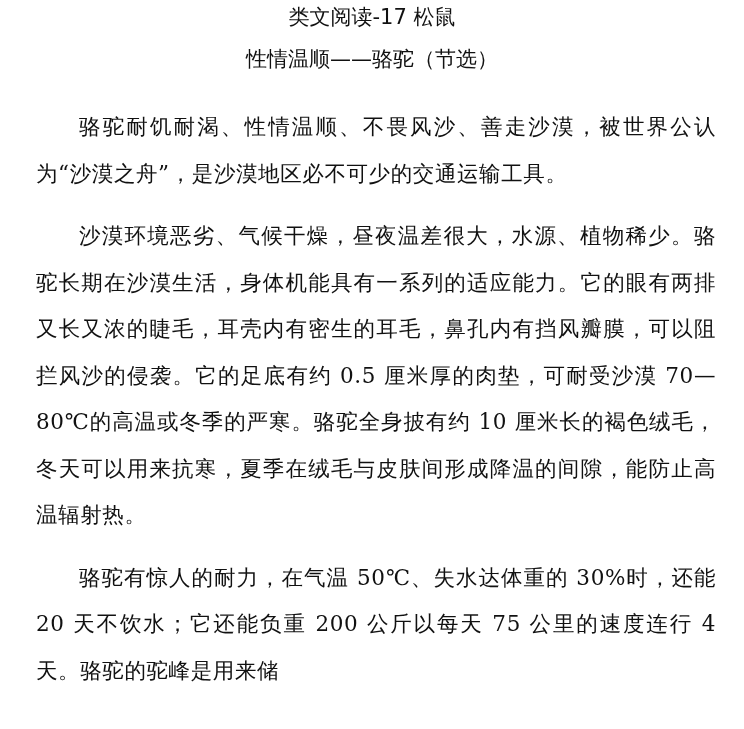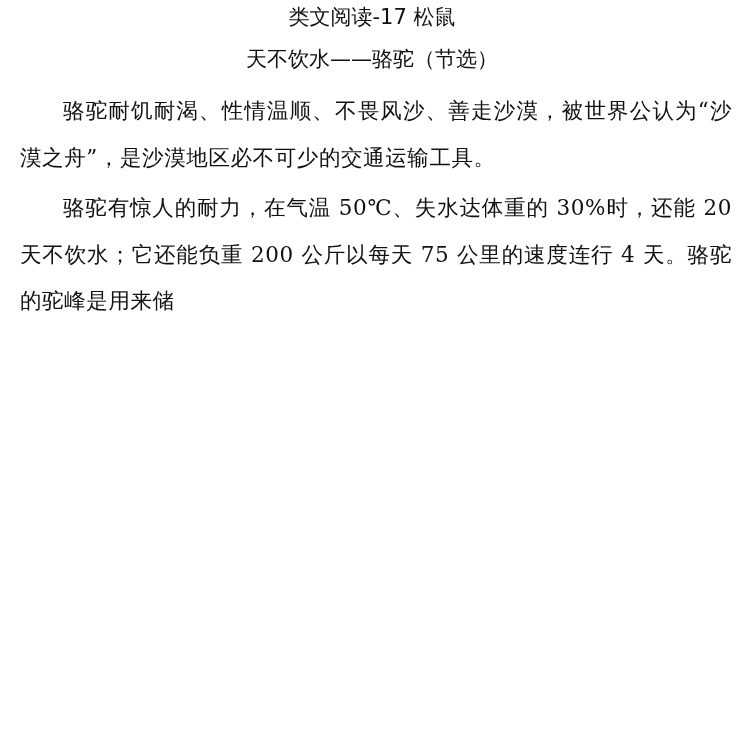--- a/index.html
+++ b/index.html
@@ -3,26 +3,27 @@
 <meta charset="utf-8">
 <style>
   html, body { margin:0; padding:0; background:#ffffff; }
   body { width:744px; height:729px; overflow:hidden; position:relative;
          font-family:"DejaVu Serif", "Liberation Serif", serif; color:#111; }
   .title { position:absolute; left:0; width:744px; text-align:center;
            font-family:"DejaVu Sans", "Liberation Sans", sans-serif; font-size:21px; }
   .t1 { top:3px; }
   .t2 { top:45px; }
   .doc { position:absolute; left:20px; top:88px; width:712px; }
-  .para { margin:0; font-size:21.5px; line-height:46.5px; text-indent:43px;
+  .para { margin:16px; font-size:21.5px; line-height:46.5px; text-indent:43px;
           text-align:justify; letter-spacing:0.6px; }
   .para.p5 { margin-top:4px; }
 </style>
 </head>
 <body>
 
 <div class="title t1">类文阅读-17  松鼠</div>
-<div class="title t2">天不饮水——骆驼（节选）</div>
+<div class="title t2">性情温顺——骆驼（节选）</div>
 
 <div class="doc">
   <p class="para p1">骆驼耐饥耐渴、性情温顺、不畏风沙、善走沙漠，被世界公认为“沙漠之舟”，是沙漠地区必不可少的交通运输工具。</p>
+  <p class="para p3">沙漠环境恶劣、气候干燥，昼夜温差很大，水源、植物稀少。骆驼长期在沙漠生活，身体机能具有一系列的适应能力。它的眼有两排又长又浓的睫毛，耳壳内有密生的耳毛，鼻孔内有挡风瓣膜，可以阻拦风沙的侵袭。它的足底有约 0.5 厘米厚的肉垫，可耐受沙漠 70—80℃的高温或冬季的严寒。骆驼全身披有约 10 厘米长的褐色绒毛，冬天可以用来抗寒，夏季在绒毛与皮肤间形成降温的间隙，能防止高温辐射热。</p>
   <p class="para p5">骆驼有惊人的耐力，在气温 50℃、失水达体重的 30%时，还能 20 天不饮水；它还能负重 200 公斤以每天 75 公里的速度连行 4 天。骆驼的驼峰是用来储</p>
 </div>
 
 </body></html>

